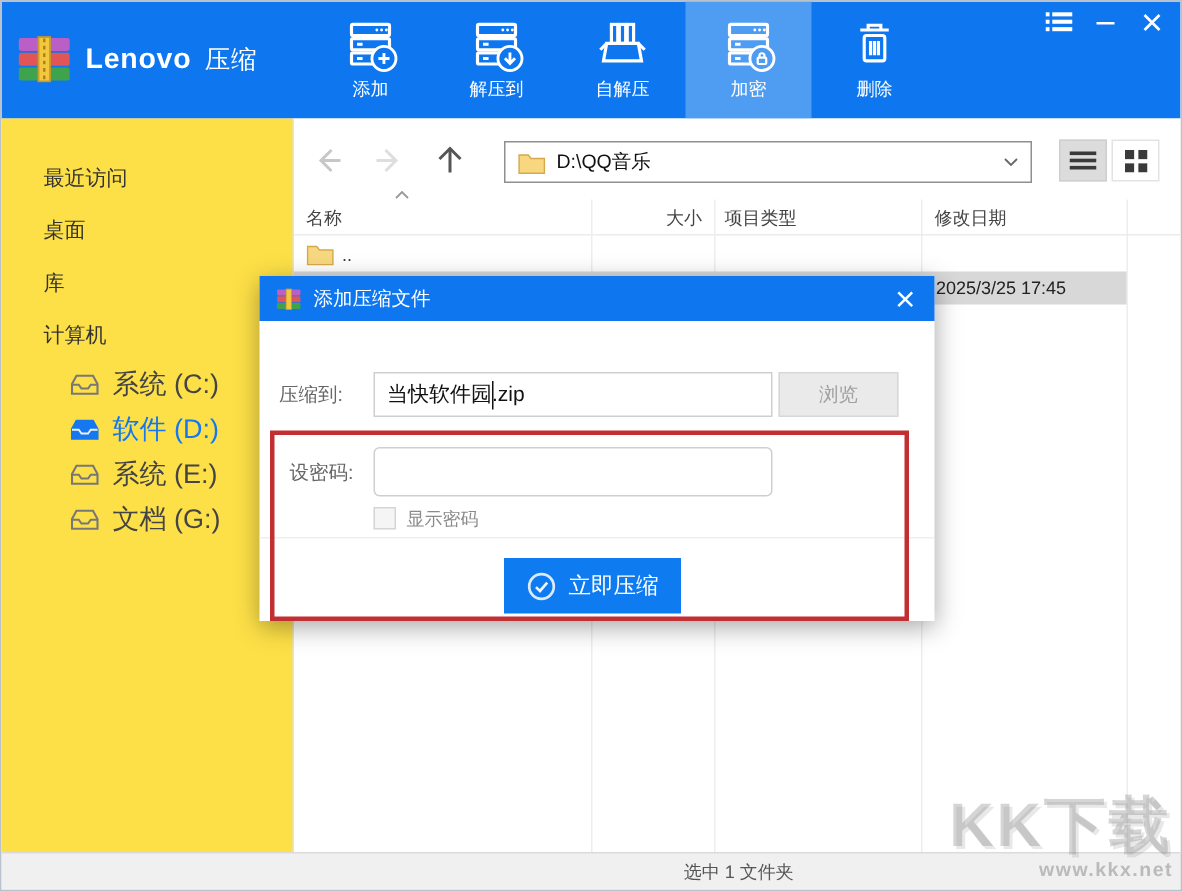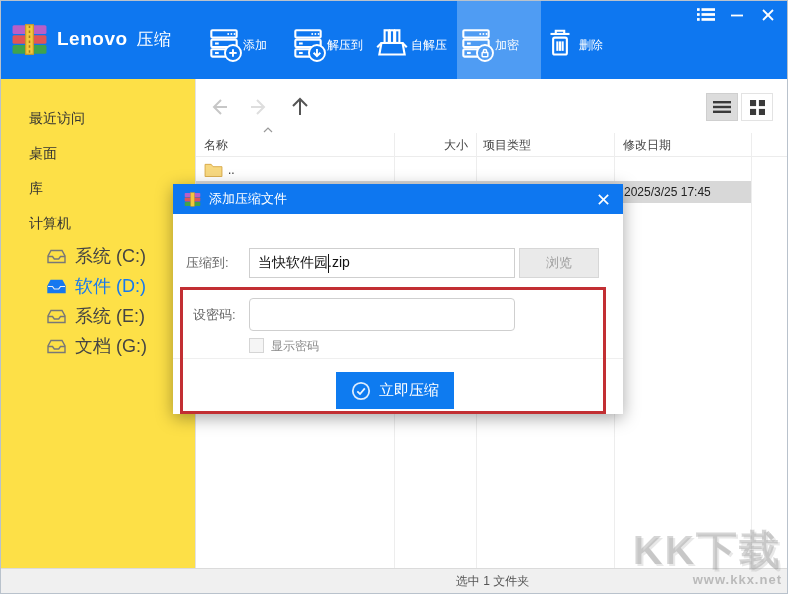--- a/index.html
+++ b/index.html
@@ -6,21 +6,21 @@
   *{box-sizing:border-box;}
   #win{position:relative;width:788px;height:594px;background:#fff;overflow:hidden;
        font-family:"Liberation Sans","DejaVu Sans",sans-serif;border:1px solid #b9c2cc;}
 
   
   .topbar{position:absolute;left:0;top:0;width:100%;height:78px;background:#0E77F0;}
   .app-logo{position:absolute;left:10px;top:23px;width:37px;height:31px;}
   .brand{position:absolute;left:56px;top:27px;color:#fff;font-size:19px;font-weight:bold;letter-spacing:.5px;}
   .brand .app{font-weight:normal;font-size:17px;margin-left:9px;}
   .toolbar{position:absolute;left:204px;top:0;height:78px;display:flex;}
-  .tb-item{width:84px;height:78px;display:flex;flex-direction:row;align-items:center;
+  .tb-item{width:84px;height:78px;display:flex;flex-direction:column;align-items:center;
            padding-top:10px;color:#fff;font-size:12px;cursor:pointer;}
   .tb-item svg{width:38px;height:38px;margin-bottom:2px;}
   .tb-item .badge-bg{fill:#0E77F0;}
   .tb-item.active{background:#4F9CF3;}
   .tb-item.active .badge-bg{fill:#4F9CF3;}
   .win-controls{position:absolute;right:10px;top:5px;display:flex;gap:13px;align-items:center;}
   .win-btn{width:18px;height:17px;display:flex;align-items:center;justify-content:center;cursor:pointer;}
 
   
   .sidebar{position:absolute;left:0;top:78px;width:195px;height:489px;background:#fde047;
@@ -263,20 +263,29 @@
           <line x1="5" y1="12" x2="18" y2="12"></line>
         </svg>
     </div>
     <div class="nav-btn" style="left:92px">
       <svg viewBox="0 0 24 24" width="24" height="24" fill="none" stroke="#555" stroke-width="2">
           <polyline points="5,11 12,4 19,11"></polyline>
           <line x1="12" y1="4" x2="12" y2="20"></line>
         </svg>
     </div>
 
+    <div class="address">
+      <svg class="folder" viewBox="0 0 20 16">
+        <path d="M1 2.5 h6.5 l2 2.5 H19 v10.5 H1 Z" fill="#F7D880" stroke="#D8A948" stroke-width="1"></path>
+      </svg>
+      <input type="text" value="D:\QQ音乐" style="">
+      <svg viewBox="0 0 10 6" width="10" height="6">
+          <polyline points="1,1 5,5 9,1" fill="none" stroke="#666" stroke-width="1.2"></polyline>
+        </svg>
+    </div>
 
     <div class="view-btn view-list">
       <svg viewBox="0 0 18 14" width="18" height="14" fill="#3A3A3A">
         <rect y="1" width="18" height="2.4"></rect>
           <rect y="5.8" width="18" height="2.4"></rect>
           <rect y="10.6" width="18" height="2.4"></rect>
       </svg>
     </div>
     <div class="view-btn view-grid">
       <svg viewBox="0 0 16 16" width="15" height="15" fill="#3A3A3A">

